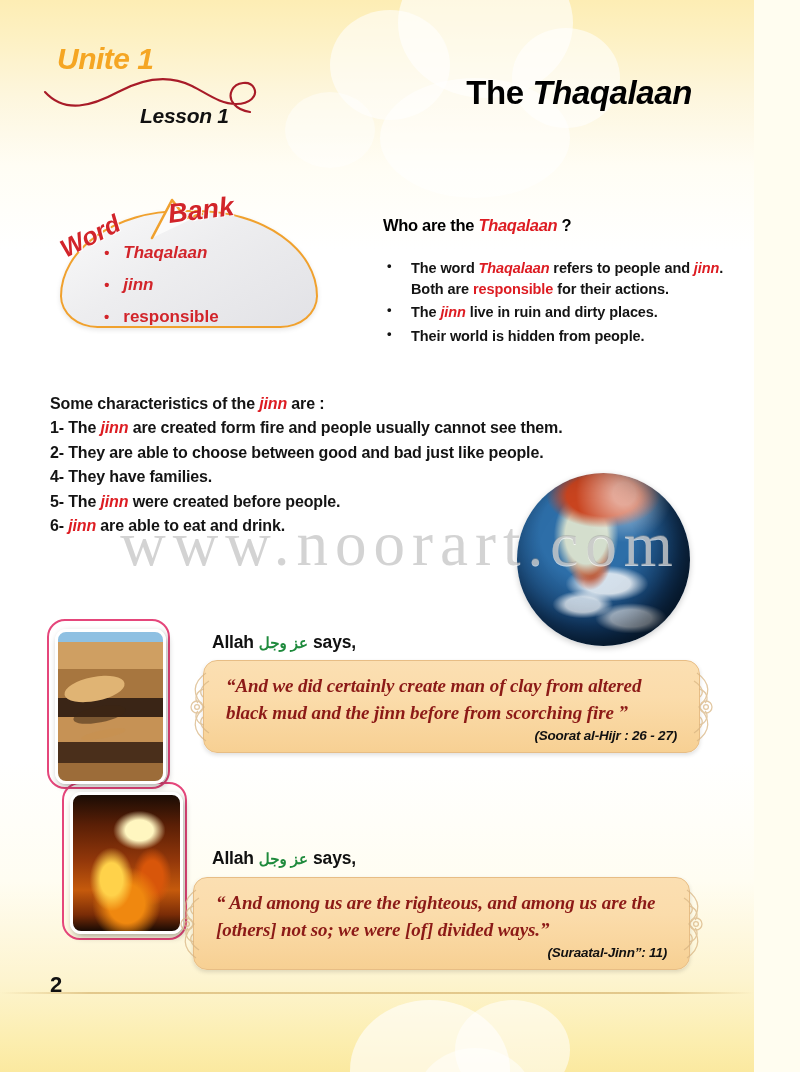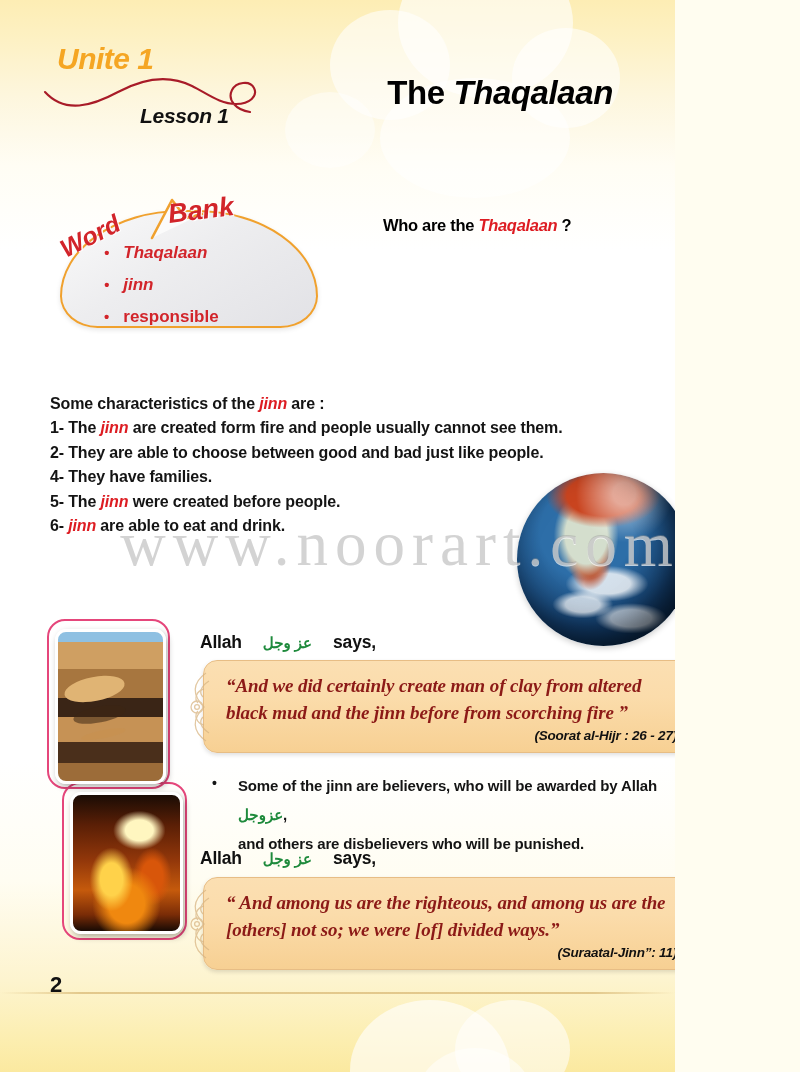--- a/index.html
+++ b/index.html
@@ -7,21 +7,21 @@
   body {
     font-family:"Liberation Sans", sans-serif;
     background:#fffdf0;
     position:relative;
     overflow:hidden;
   }
 
   
   #page {
     position:absolute; inset:0;
-    width:675px; height:1072px;
+    width:754px; height:1072px;
     background:
       linear-gradient(to bottom,
         #fdedb4 0px,
         #fdf1c4 40px,
         #fdf6dd 95px,
         #fffdf4 165px,
         #ffffff 250px,
         #ffffff 760px,
         #fffdf2 880px,
         #fdf4cf 980px,
@@ -167,36 +167,36 @@
       radial-gradient(ellipse 34% 20% at 62% 26%, #fff6c0 0 38%, rgba(255,246,192,0) 72%),
       radial-gradient(ellipse 26% 30% at 36% 62%, #ffd24a 0 40%, rgba(255,210,74,0) 78%),
       radial-gradient(ellipse 40% 34% at 50% 80%, #f0880f 0 42%, rgba(240,136,15,0) 80%),
       radial-gradient(ellipse 22% 26% at 74% 60%, #d8560a 0 45%, rgba(216,86,10,0) 82%),
       linear-gradient(to bottom,#1a0c05 0%, #5a1f06 22%, #92370a 48%, #c55a0c 70%, #7a2c07 88%, #180a04 100%);
   }
 
   
   .allah-line {
     position:absolute; font-size:17.5px; font-weight:bold; color:#111;
-    letter-spacing:-.2px; display:flex; align-items:center; gap:21px;
+    letter-spacing:-.2px; display:flex; align-items:center; gap:5px;margin-left:12px;
   }
   .allah-1 { left:200px; top:632px; }
   .allah-2 { left:200px; top:848px; }
   .azza { color:#1E8A3C; font-size:15px; font-weight:bold; line-height:1; }
 
   .quote-box {
     position:absolute;
     background:linear-gradient(to bottom,#fbdfb2 0%, #fbdcab 40%, #f7d093 100%);
     border:1px solid #e7bd85;
     border-radius:14px;
     box-shadow:0 2px 4px rgba(0,0,0,.13);
     padding-left:7px;
   }
   .qb-1 { left:203px; top:660px; width:497px; height:93px; }
-  .qb-2 { left:203px; top:877px; width:497px; height:93px; }
+  .qb-2 { left:193px; top:877px; width:497px; height:93px; }
 
   .quote-text {
     position:absolute; left:22px; top:12px; right:26px;
     font-family:"Liberation Serif", serif;
     font-size:19px; font-style:italic; font-weight:bold;
     color:#8C1A17; line-height:1.42; letter-spacing:-.1px;
   }
   .quote-src {
     position:absolute; right:22px; bottom:9px;
     font-size:13.5px; font-weight:bold; font-style:italic; color:#111;
@@ -287,20 +287,26 @@
         <span class="wb-dot">•</span>
         <span>responsible</span>
       </div>
     </div>
   </div>
 
   <div class="intro">
     <h2>
       <span>Who are the </span><span class="red">Thaqalaan</span><span> ?</span>
     </h2>
+    <ul>
+      <li>The word <span class="red-i">Thaqalaan</span> refers to people and
+        <span class="red-i">jinn</span>. Both are <span class="red">responsible</span> for their actions.</li>
+      <li>The <span class="red-i">jinn</span> live in ruin and dirty places.</li>
+      <li>Their world is hidden from people.</li>
+    </ul>
   </div>
 
   <div class="chars">
     <div class="lead">Some characteristics of the <span class="red-i">jinn</span> are :</div>
     <div class="row">1- The <span class="red-i">jinn</span> are created form fire and people usually cannot see them.</div>
     <div class="row">2- They are able to choose between good and bad just like people.</div>
     <div class="row">4- They have families.</div>
     <div class="row">5- The <span class="red-i">jinn</span> were created before people.</div>
     <div class="row">6- <span class="red-i">jinn</span> are able to eat and drink.</div>
   </div>
@@ -338,25 +344,20 @@
         <path d="M20 20 C12 22, 10 30, 14 34"></path>
           <path d="M20 56 C12 54, 10 46, 14 42"></path>
         <path d="M25 12 C16 18, 15 24, 19 28"></path>
           <path d="M25 64 C16 58, 15 52, 19 48"></path>
       </g>
     </svg>
     <div class="quote-text">“And we did certainly create man of clay from altered black mud and the jinn before from scorching fire ”</div>
     <div class="quote-src">(Soorat al-Hijr : 26 - 27)</div>
   </div>
 
-  <div class="mid-bullet">
-    <span>Some of the jinn are believers, who will be awarded by Allah</span>
-    <span class="azza">عزوجل</span>,<br>
-    <span>and others are disbelievers who will be punished.</span>
-  </div>
 
   <div class="allah-line allah-2">
     <span>Allah </span>
       <span class="azza">عز وجل</span>
       <span> says,</span>
   </div>
 
   <div class="quote-box qb-2">
     <svg class="orn orn-l" viewBox="0 0 28 76">
       <g fill="none" stroke="#D9B684" stroke-width="1.3">

